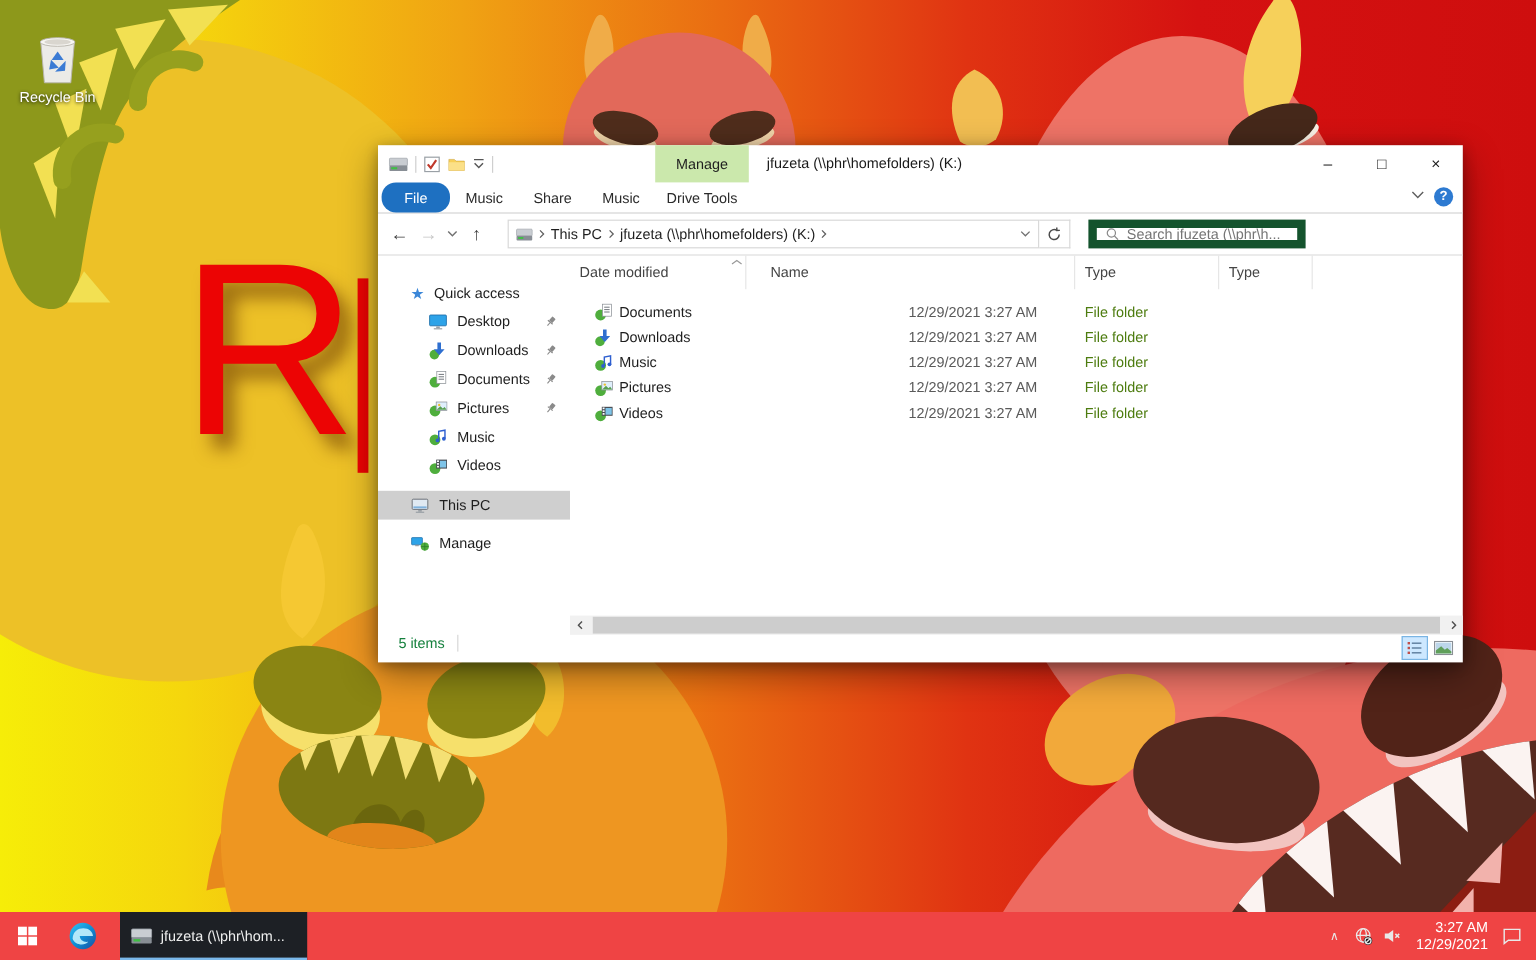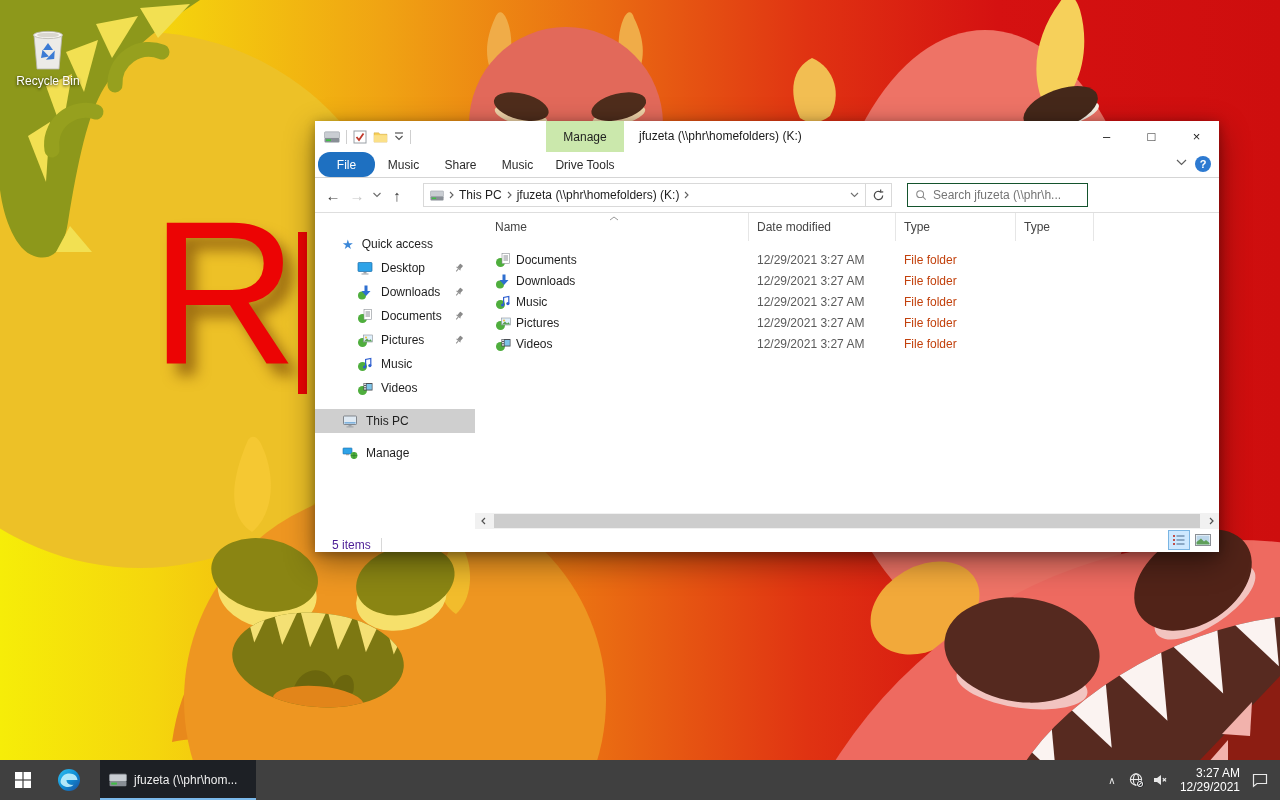--- a/index.html
+++ b/index.html
@@ -42,53 +42,53 @@
   .addrrow{height:35px;flex:0 0 auto;border-bottom:1px solid #dedede;display:flex;
            align-items:center;padding-left:6px;}
   .navarr{width:24px;text-align:center;font-size:15px;color:#3b3b3b;}
   .navarr.dis{color:#c6c6c6;}
   .navarr.small{width:16px;}
   .addrbox{width:443px;height:24px;border:1px solid #d9d9d9;display:flex;align-items:center;
            padding:0 6px;gap:5px;margin-left:14px;white-space:nowrap;}
   .addrspacer{flex:1;}
   .refreshbox{width:26px;height:24px;border:1px solid #d9d9d9;border-left:none;
               display:flex;align-items:center;justify-content:center;}
-  .searchbox{width:181px;height:24px;border:1px solid #14532d;margin-left:15px;display:flex;
+  .searchbox{width:181px;height:24px;border:7px solid #14532d;margin-left:15px;display:flex;
              align-items:center;gap:6px;padding:0 7px;color:#757575;overflow:hidden;white-space:nowrap;}
   .bodyrow{flex:1;display:flex;min-height:0;}
   .sidebar{width:160px;flex:0 0 auto;padding-top:19px;}
   .sitem{height:24px;display:flex;align-items:center;gap:8px;position:relative;padding-left:42px;cursor:default;}
   .sitem.root{padding-left:27px;}
   .sitem.selected{background:#cfcfcf;}
   .pin{position:absolute;right:11px;top:7px;}
   .sgap9{height:9px;} .sgap8{height:8px;}
   .filepane{flex:1;position:relative;min-width:0;}
   .fheader{display:flex;height:28px;color:#454545;position:relative;}
   .hcell{border-right:1px solid #e6e6e6;display:flex;align-items:center;padding-left:8px;}
   .hname{width:274px;padding-left:20px;} .hdate{width:147px;} .htype{width:120px;} .hsize{width:78px;}
   .sortchev{position:absolute;left:134px;top:3px;}
   .frows{position:absolute;top:36px;left:0;right:0;}
   .frow{height:21px;display:flex;align-items:center;}
   .cname{width:274px;display:flex;align-items:center;gap:5px;padding-left:20px;}
   .cdate{width:147px;padding-left:8px;color:#5a5a5a;}
-  .ctype{width:120px;padding-left:8px;color:#c2410c;}
+  .ctype{width:120px;padding-left:8px;color:#4d7c0f;}
   .csize{width:78px;padding-left:8px;color:#5a5a5a;}
   .hsb{position:absolute;left:0;right:0;bottom:0;height:16px;background:#f1f1f1;display:flex;}
   .hsb-arr{width:16px;display:flex;align-items:center;justify-content:center;}
   .hsb-track{flex:1;position:relative;}
   .hsb-thumb{position:absolute;left:3px;right:3px;top:1px;bottom:1px;background:#cdcdcd;}
-  .statusbar{height:23px;flex:0 0 auto;display:flex;align-items:flex-end;position:relative;color:#4c1d95;}
+  .statusbar{height:23px;flex:0 0 auto;display:flex;align-items:flex-start;position:relative;color:#15803d;}
   .scount{padding-left:17px;}
   .ssep{width:1px;height:14px;background:#d8d8d8;margin-left:10px;}
   .viewbtns{position:absolute;right:5px;top:1px;display:flex;gap:2px;}
   .vbtn{width:22px;height:20px;display:flex;align-items:center;justify-content:center;border:1px solid transparent;}
   .vbtn.active{background:#cde8ff;border-color:#7ab5e3;}
 
   
-  .taskbar{position:absolute;left:0;right:0;bottom:0;height:40px;background:#404040;z-index:20;
+  .taskbar{position:absolute;left:0;right:0;bottom:0;height:40px;background:#ef4444;z-index:20;
            display:flex;align-items:stretch;}
   .tbtn{width:46px;display:flex;align-items:center;justify-content:center;}
   .titem{width:156px;margin-left:8px;display:flex;align-items:center;gap:7px;padding:0 9px;
          background:#1d2025;position:relative;color:#eeeeee;font-size:12px;white-space:nowrap;overflow:hidden;}
   .titem::after{content:"";position:absolute;left:0;right:0;bottom:0;height:2px;background:#7ab8ea;}
   .tray{margin-left:auto;display:flex;align-items:center;padding-right:8px;}
   .trayico{width:24px;height:40px;display:flex;align-items:center;justify-content:center;color:#e8e8e8;}
   .clock{color:#fff;font-size:12px;line-height:14px;text-align:right;padding:0 8px;}
 </style>
 </head>
@@ -440,22 +440,22 @@
           </svg>
           <span>Manage</span>
         </div>
       </div>
 
       <div class="filepane">
         <div class="fheader">
           <svg class="sortchev" width="10" height="5" viewBox="0 0 10 5">
             <path d="M1,4 L5,1 L9,4" stroke="#9a9a9a" fill="none"></path>
           </svg>
+          <div class="hcell hdate">Date modified</div>
           <div class="hcell hname">Name</div>
-          <div class="hcell hdate">Date modified</div>
           <div class="hcell htype">Type</div>
           <div class="hcell hsize">Type</div>
         </div>
 
         <div class="frows">
           <div class="frow">
             <div class="cname">
               <svg width="16" height="16" viewBox="0 0 16 16">
                 <circle cx="5.5" cy="10.5" r="4.5" fill="#4fae3d"></circle>
                 <rect x="7" y="1.5" width="7.5" height="10" fill="#fff" stroke="#8a8f95" stroke-width="0.6"></rect>

